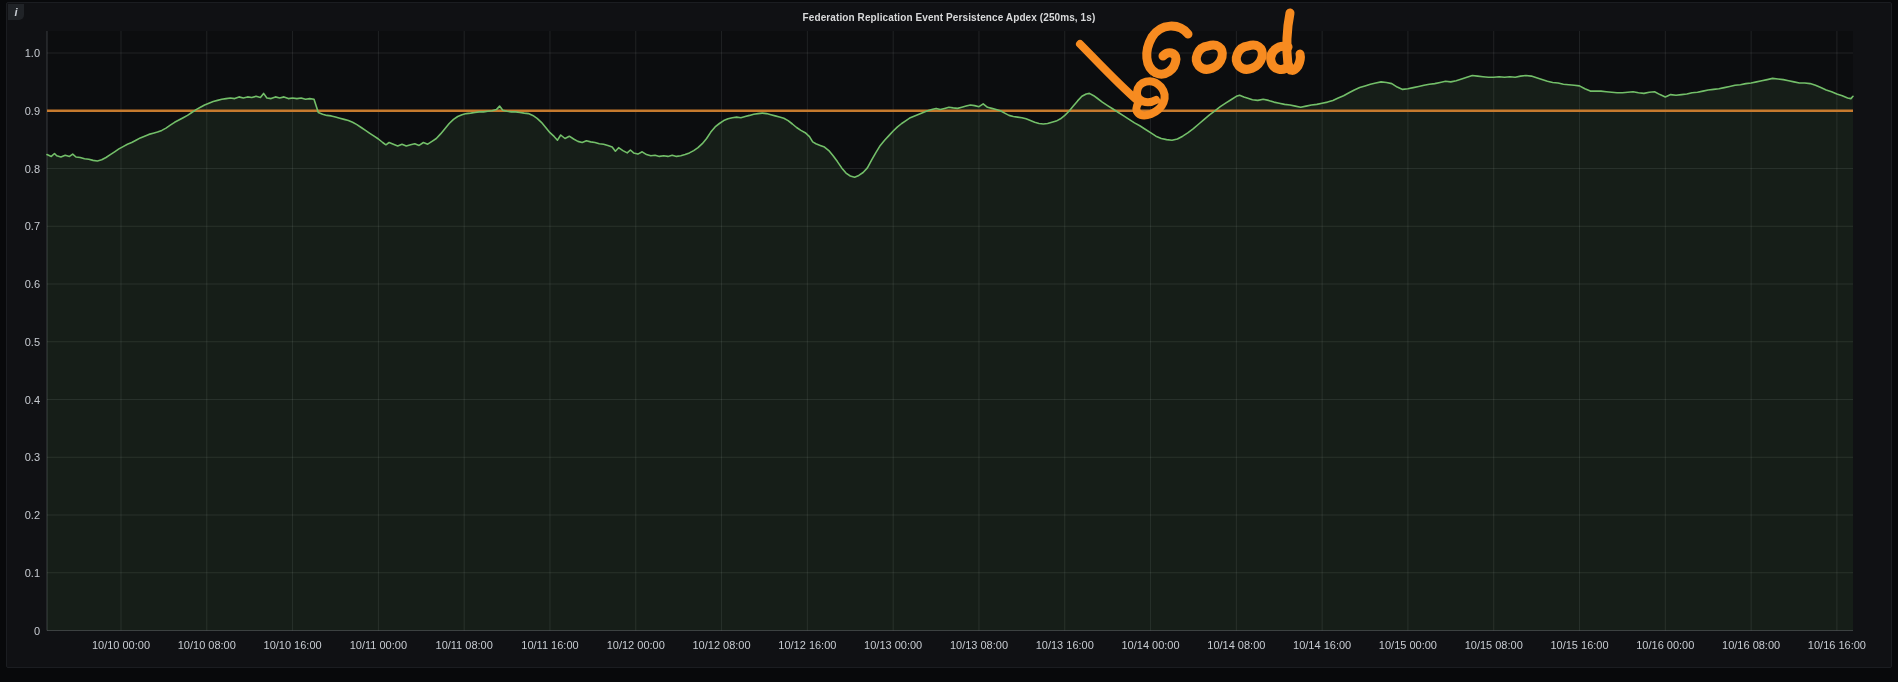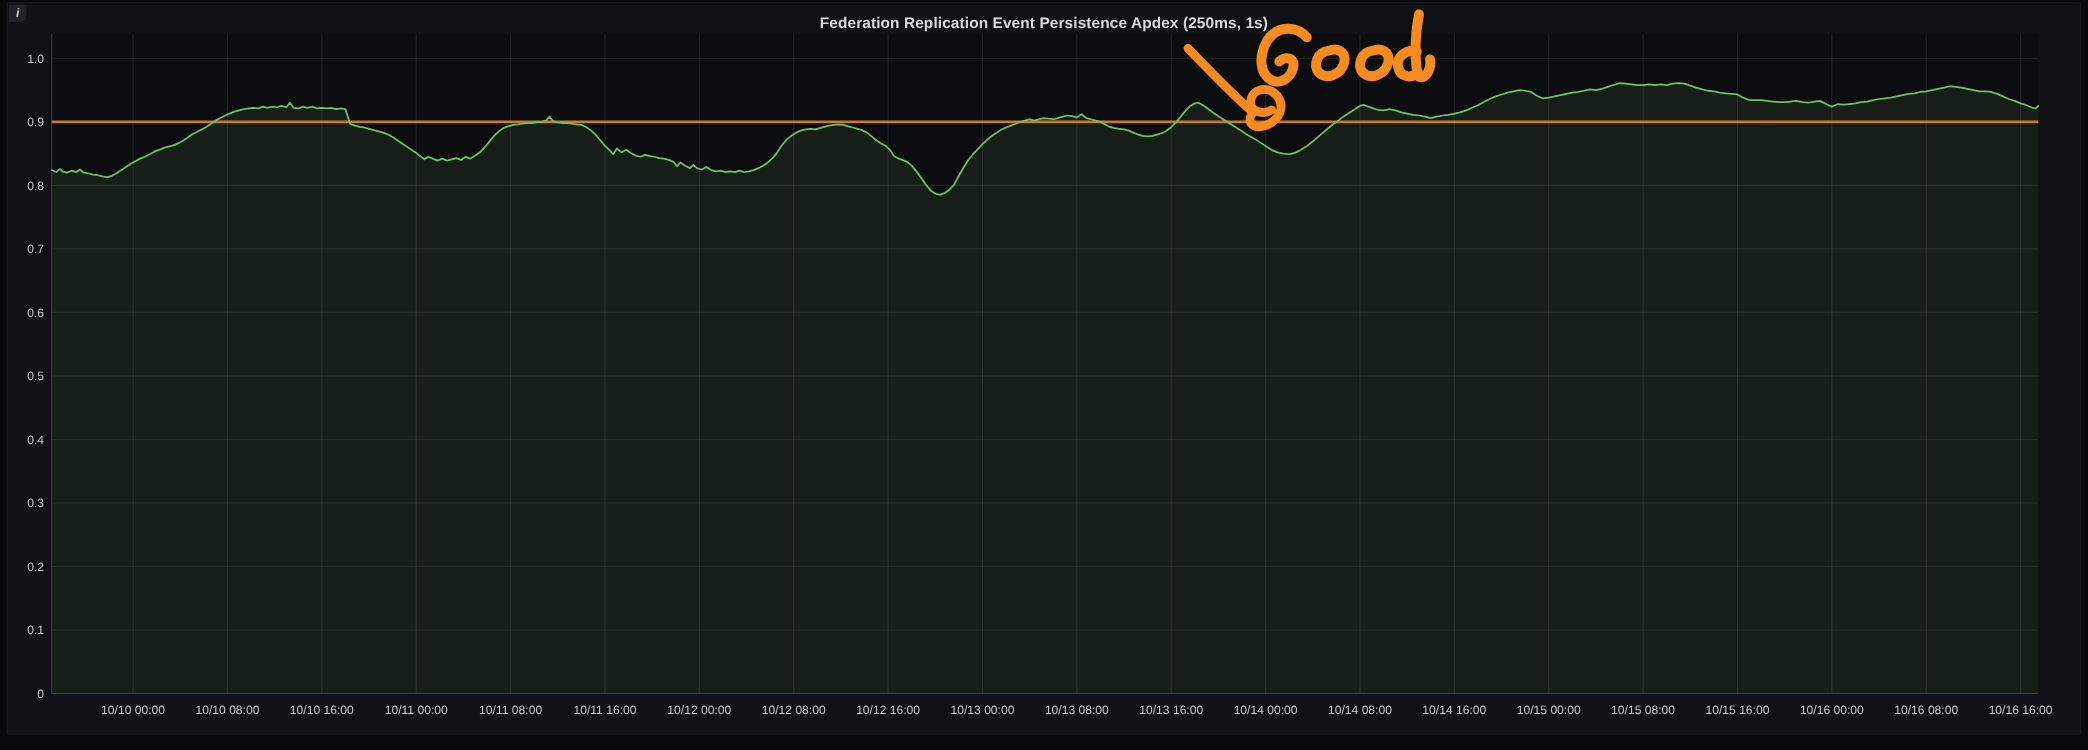--- a/index.html
+++ b/index.html
@@ -15,21 +15,21 @@
   }
   .info-corner{
     position:absolute;left:1px;top:1px;width:16px;height:16px;
     background:#202327;border-radius:0 0 5px 0;
     color:#C9CED4;font-size:11px;font-weight:bold;font-style:italic;
     display:flex;align-items:center;justify-content:center;
     cursor:pointer;z-index:5;
   }
   .panel-title{
     position:absolute;left:50%;top:9px;transform:translateX(-50%);
-    color:#D8D9DA;font-size:14px;font-weight:700;letter-spacing:.1px;
+    color:#D8D9DA;font-size:10px;font-weight:700;letter-spacing:.1px;
     white-space:nowrap;cursor:pointer;z-index:4;
   }
   svg{position:absolute;left:0;top:0;}
   .xlab,.ylab{fill:#C7CBD1;font-size:11px;font-family:"Liberation Sans","DejaVu Sans",sans-serif;}
 </style>
 </head>
 <body>
 
 <div class="panel">
   <div class="info-corner">i</div>

